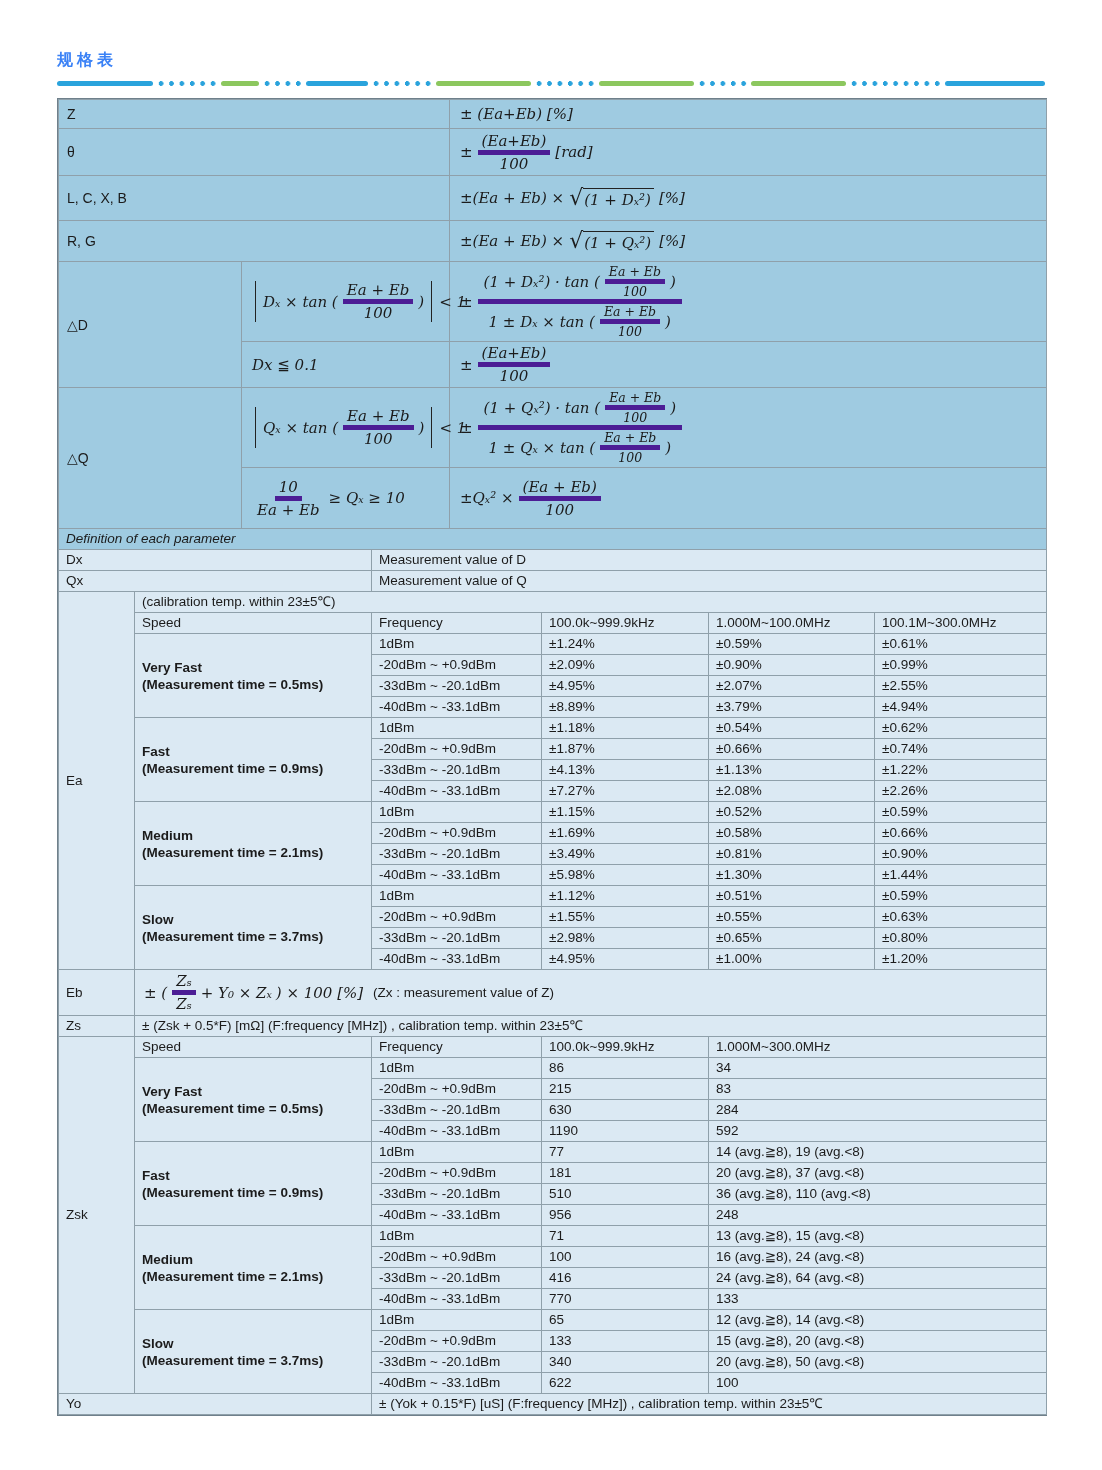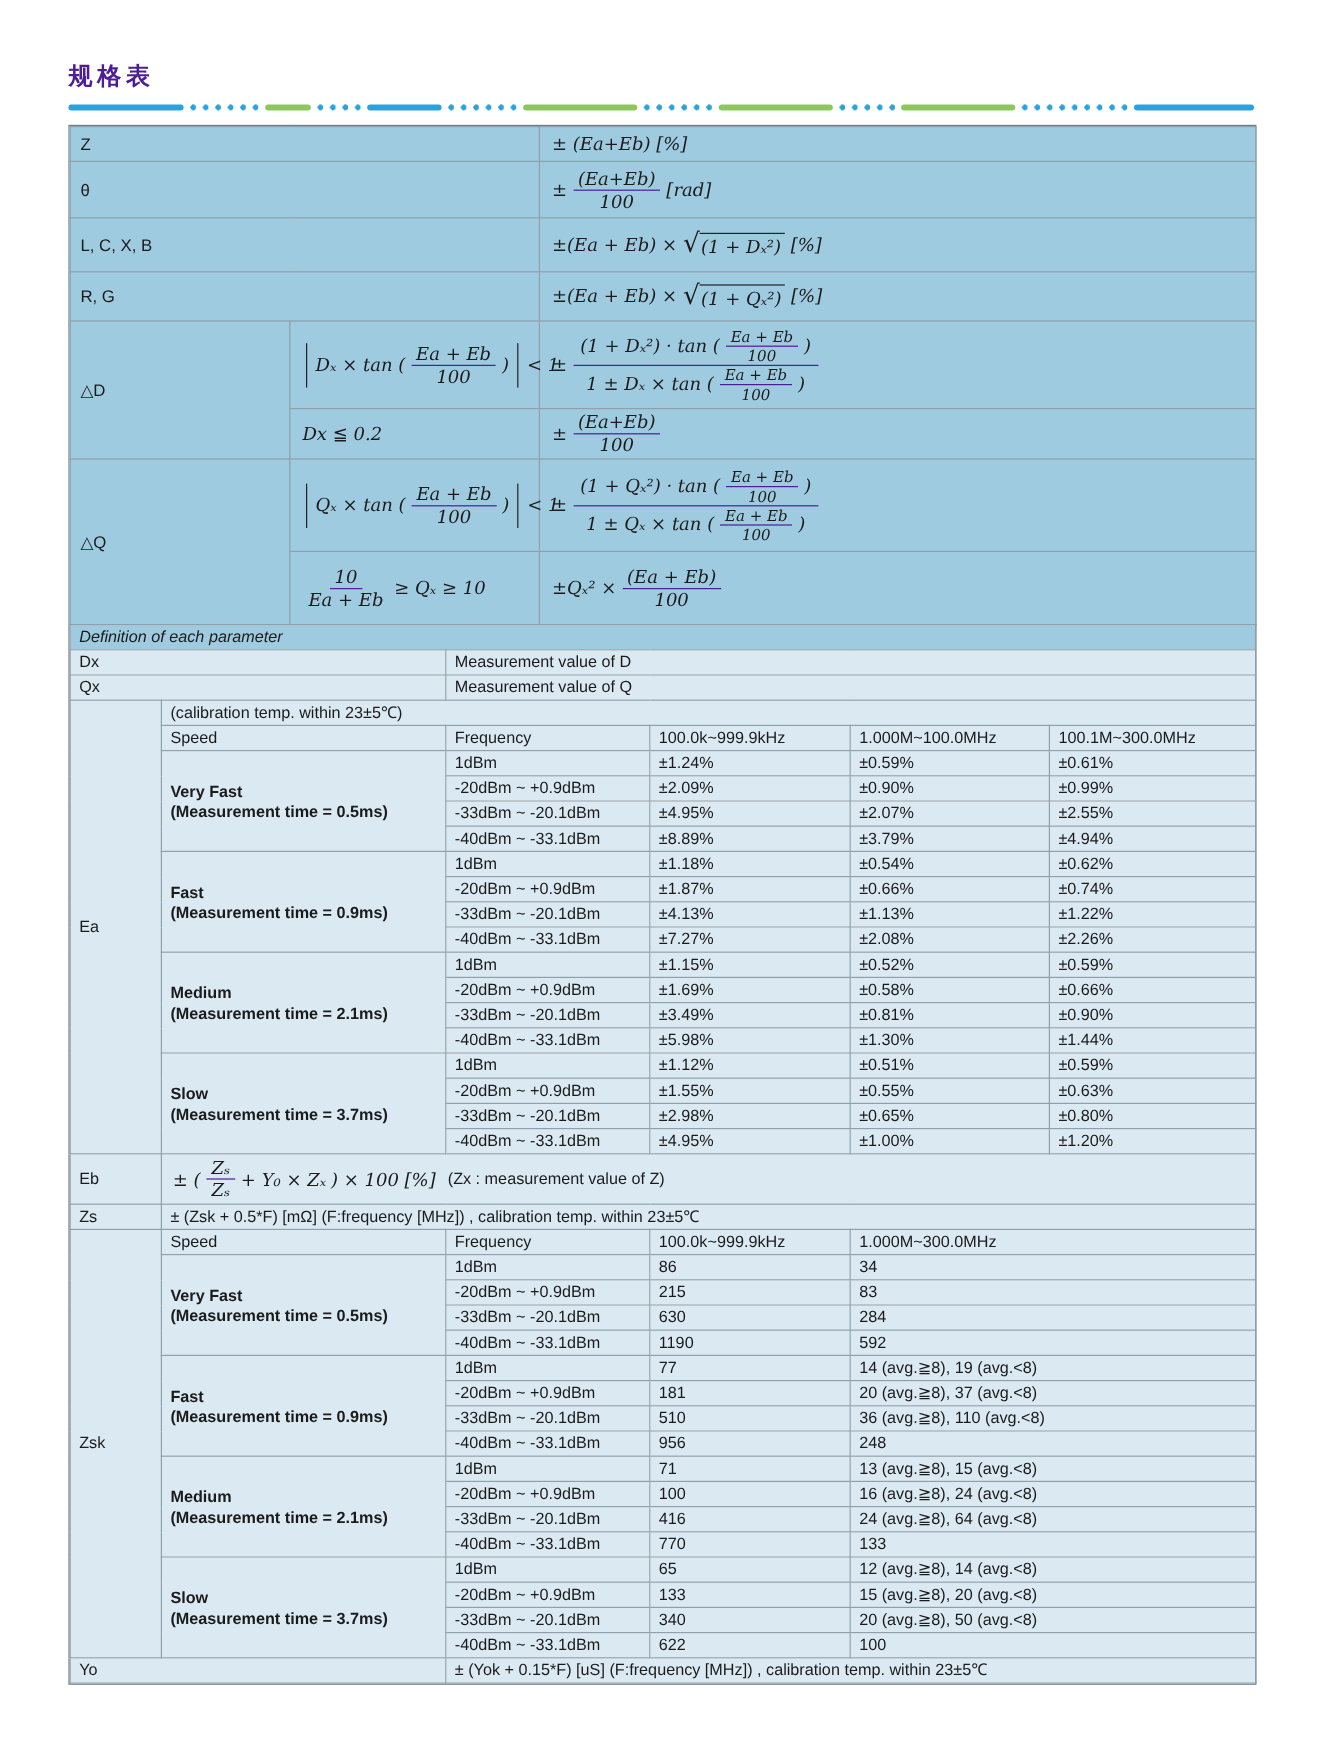--- a/index.html
+++ b/index.html
@@ -4,37 +4,37 @@
 <style>
   :root{
     --db:#2AA3DC; --dg:#8CC75E;
     --hd:#9FCBE1; --row:#DBE9F3;
     --bd:#8FA0AA; --tx:#1b1b1b;
   }
   html,body{margin:0;padding:0;}
   body{width:1102px;height:1470px;background:#fff;overflow:hidden;
        font-family:"Liberation Sans",sans-serif;color:var(--tx);}
   .page{padding:50px 0 0 57px;}
-  .title{font-size:20px;font-weight:700;color:#4c1d95;letter-spacing:4px;margin:0 0 9px 0;}
+  .title{font-size:16px;font-weight:700;color:#3b82f6;letter-spacing:4px;margin:0 0 9px 0;}
   .divider{display:flex;align-items:center;gap:3px;width:988px;height:6px;margin:0 0 12px 0;}
   .d{height:5px;border-radius:2.5px;flex:none;}
   .d.b{background:var(--db);} .d.g{background:var(--dg);}
   .dots{height:5px;flex:none;
         background-image:radial-gradient(circle at 5px 2.5px, var(--db) 2.2px, rgba(0,0,0,0) 2.5px);
         background-size:10.4px 5px;background-repeat:repeat-x;}
   .wrap{width:988px;border:1px solid #6F808B;}
   table{border-collapse:collapse;table-layout:fixed;}
   .fml{width:988px;background:var(--hd);}
   .fml td{border:1px solid var(--bd);padding:2px 8px;font-size:14px;vertical-align:middle;}
   .fml .lbl{font-size:14px;}
   .fx{display:flex;align-items:center;white-space:nowrap;
       font-family:"DejaVu Serif","DejaVu Sans",serif;font-style:italic;font-size:15px;}
   .fx .p{margin:0 2px;}
   .frac{display:inline-flex;flex-direction:column;align-items:center;text-align:center;margin:0 3px;line-height:1.2;}
-  .frac .num{border-bottom:1px solid #4c1d95;padding:0 4px;}
+  .frac .num{border-bottom:5px solid #4c1d95;padding:0 4px;}
   .frac .den{padding:0 4px;}
   .fxrow{display:flex;align-items:center;white-space:nowrap;}
   .frac .frac{font-size:12.5px;}
   .vbar{width:1px;background:#222;align-self:stretch;margin:0 5px;flex:none;}
   .sqrt{display:inline-flex;align-items:flex-start;margin:0 3px;}
   .rsym{font-style:normal;font-size:22px;line-height:.9;}
   .rad{border-top:1.4px solid #222;padding:2px 3px 0 1px;text-align:center;}
   .hA td{height:24px;} .hB td{height:42px;} .hC td{height:40px;} .hD td{height:36px;}
   .hE td{height:68px;} .hF td{height:36px;} .hG td{height:72px;} .hH td{height:56px;}
   .spec{width:988px;margin-top:-1px;}
@@ -163,21 +163,21 @@
                       <span class="p">)</span>
                     </span>
                   </span>
                 </span>
               </div>
             </td>
     </tr>
     <tr class="hF">
       <td>
               <div class="fx">
-                <span class="p">Dx ≦ 0.2</span>
+                <span class="p">Dx ≦ 0.1</span>
               </div>
             </td>
       <td>
               <div class="fx">
                 <span class="p">±</span>
                 <span class="frac">
                   <span class="num">(Ea+Eb)</span>
                   <span class="den">100</span>
                 </span>
               </div>

